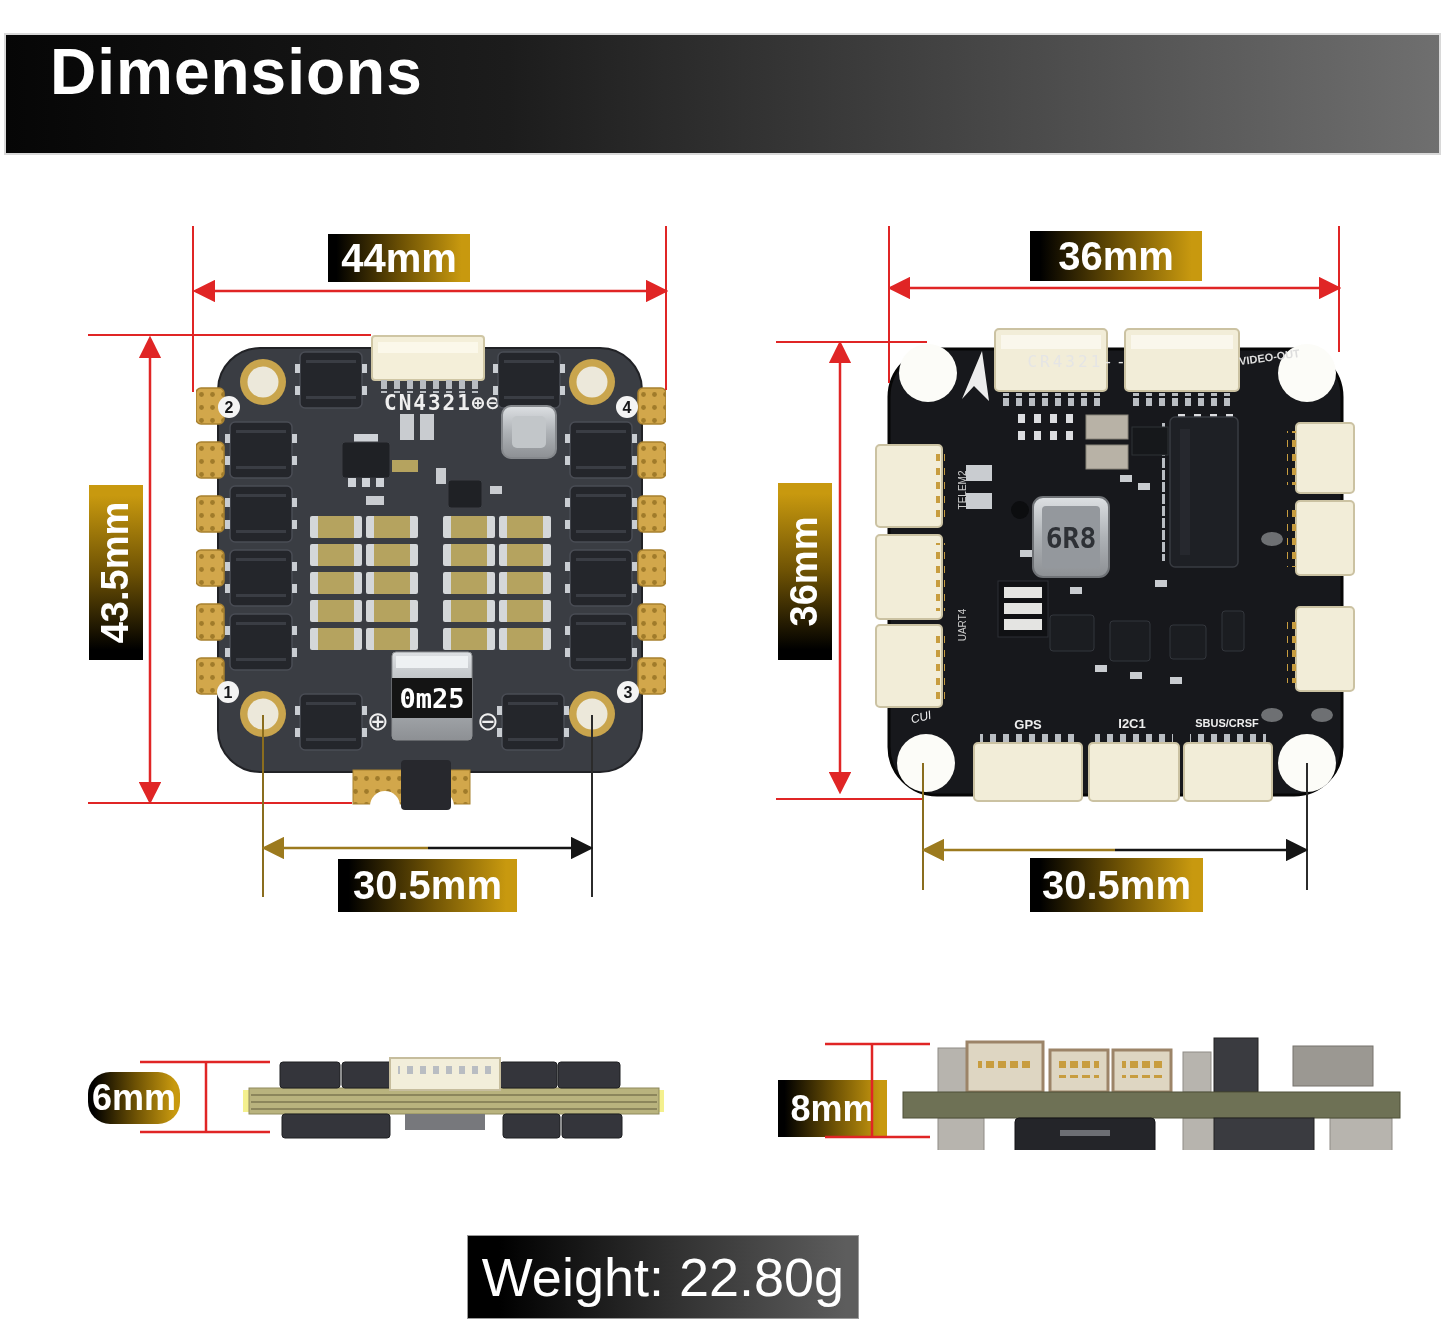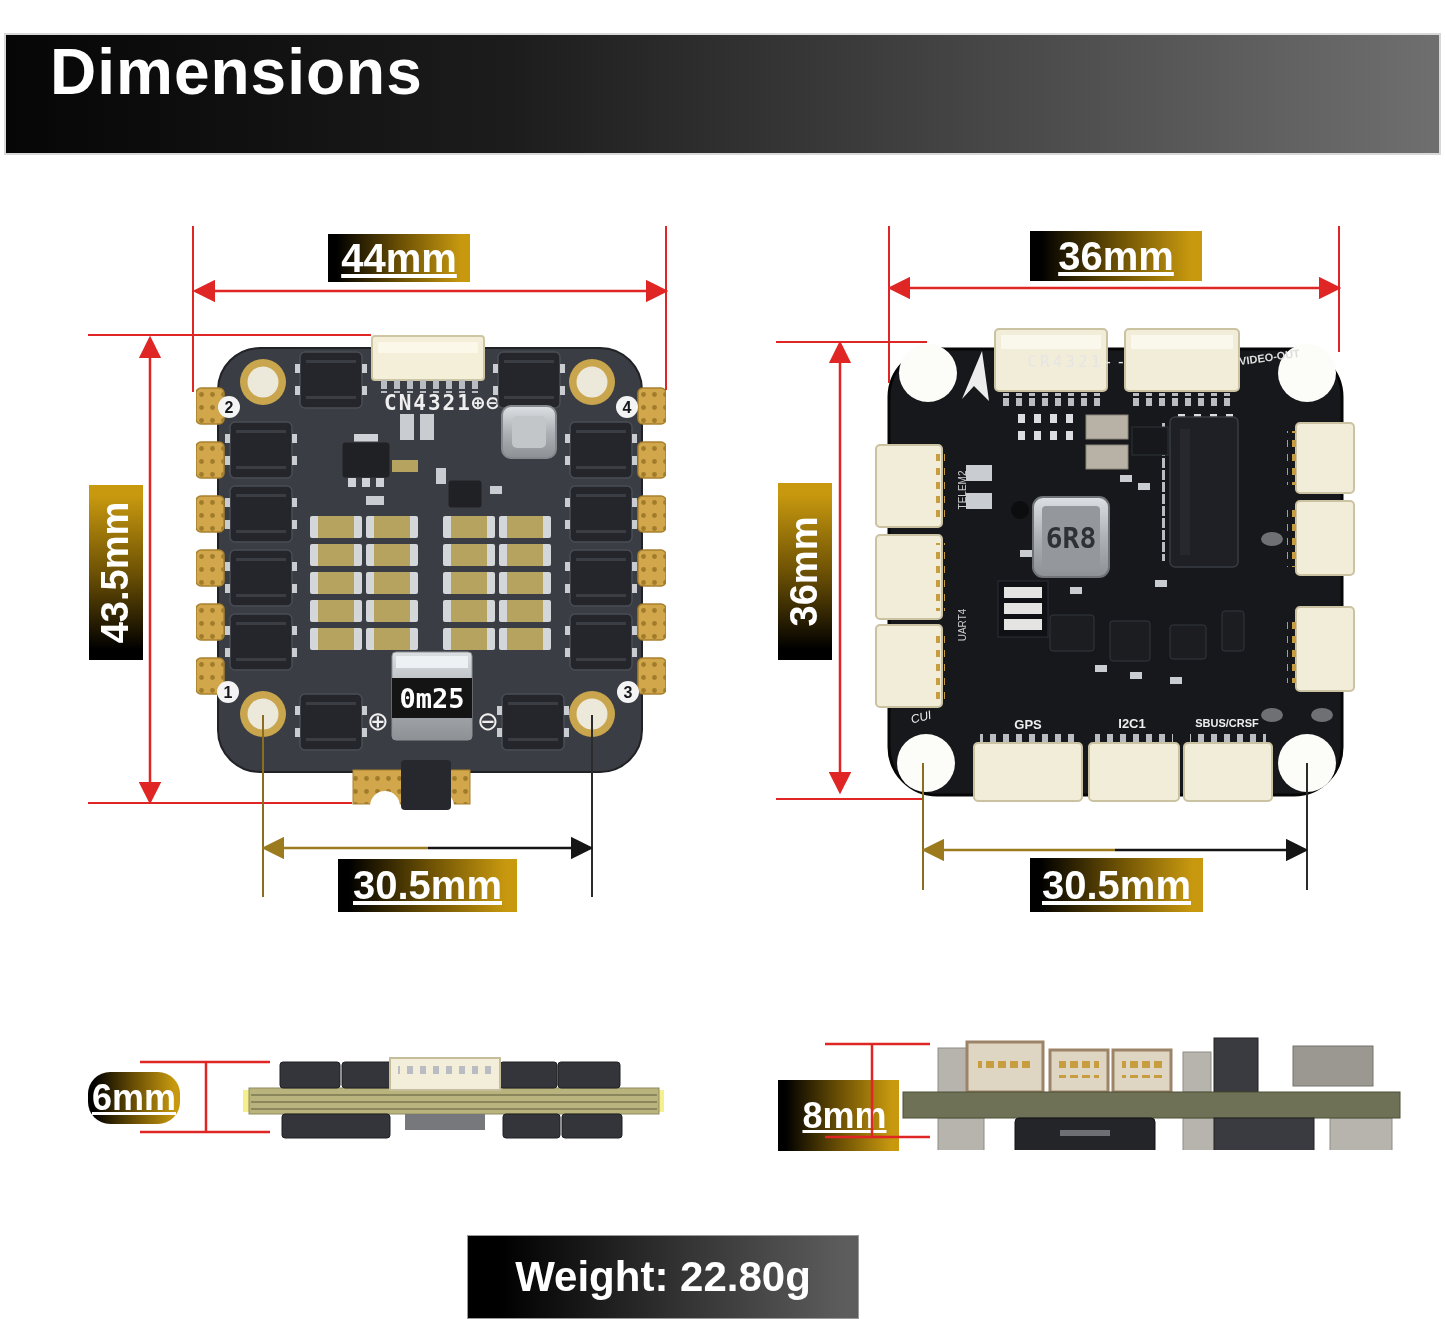--- a/index.html
+++ b/index.html
@@ -7,32 +7,32 @@
           font-family:"Liberation Sans",sans-serif;}
   .abs{position:absolute;}
   
   #titlebar{left:4px;top:3px;width:1437px;height:122px;
     background:linear-gradient(90deg,#060606 0%,#1c1c1c 35%,#6f6f6f 100%);
     border:2px solid #d8d8d8;box-sizing:border-box;display:flex;padding-left:44px;margin-top:30px;}
   #titlebar .t{color:#fff;font-size:64px;font-weight:600;letter-spacing:1px;}
   
   .badge{position:absolute;display:flex;align-items:center;justify-content:center;
          color:#fff;font-weight:600;}
-  .gh{background:linear-gradient(90deg,#000 6%,#6e5204 52%,#c8990f 94%);text-decoration:underline;}
+  .gh{background:linear-gradient(90deg,#000 6%,#6e5204 52%,#c8990f 94%);}
   .gv{background:linear-gradient(180deg,#c8990f 6%,#6e5204 50%,#000 94%);}
   .vtext{transform:rotate(-90deg);white-space:nowrap;}
   #b44  {left:328px;top:234px;width:142px;height:48px;font-size:40px;}
   #b435 {left:89px; top:485px;width:54px; height:175px;font-size:38px;}
   #b305L{left:338px;top:859px;width:179px;height:53px;font-size:40px;}
   #b36t {left:1030px;top:231px;width:172px;height:50px;font-size:40px;}
   #b36l {left:778px;top:483px;width:54px;height:177px;font-size:38px;}
   #b305R{left:1030px;top:858px;width:173px;height:54px;font-size:40px;}
   #b6   {left:88px;top:1072px;width:92px;height:52px;font-size:36px;border-radius:22px;}
-  #b8   {left:778px;top:1080px;width:109px;height:71px;font-size:36px;padding-left:12px;}
-  #weight{left:467px;top:1235px;width:390px;height:82px;font-size:42px;font-weight:700;
+  #b8   {left:778px;top:1080px;width:109px;height:57px;font-size:36px;}
+  #weight{left:467px;top:1235px;width:390px;height:82px;font-size:54px;font-weight:400;
     background:linear-gradient(90deg,#000 8%,#2e2e2e 50%,#5d5d5d 97%);
     border:1px solid #9a9a9a;display:flex;align-items:center;justify-content:center;color:#fff;}
   svg{position:absolute;pointer-events:none;}
   text{font-family:"Liberation Sans",sans-serif;}
   .mono{font-family:"DejaVu Sans Mono","Liberation Mono",monospace;}
 </style>
 </head>
 <body>
 
 <div id="canvas">

